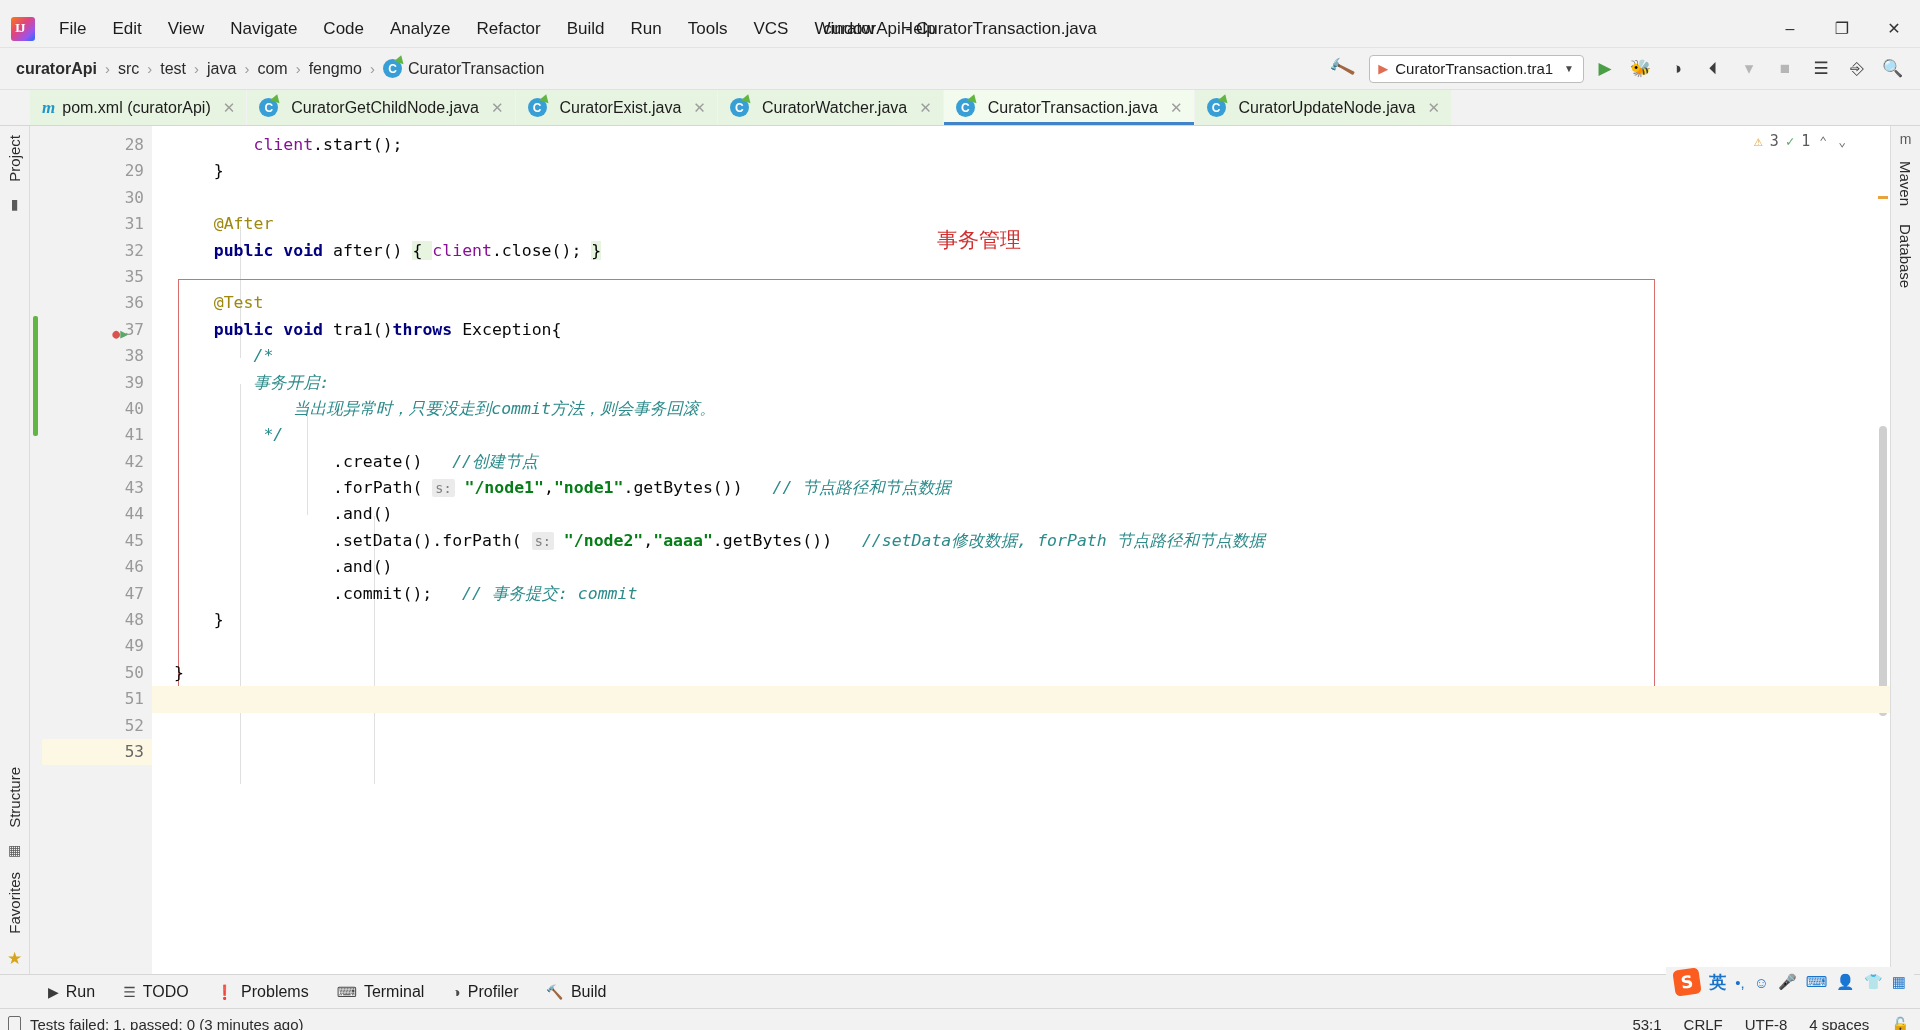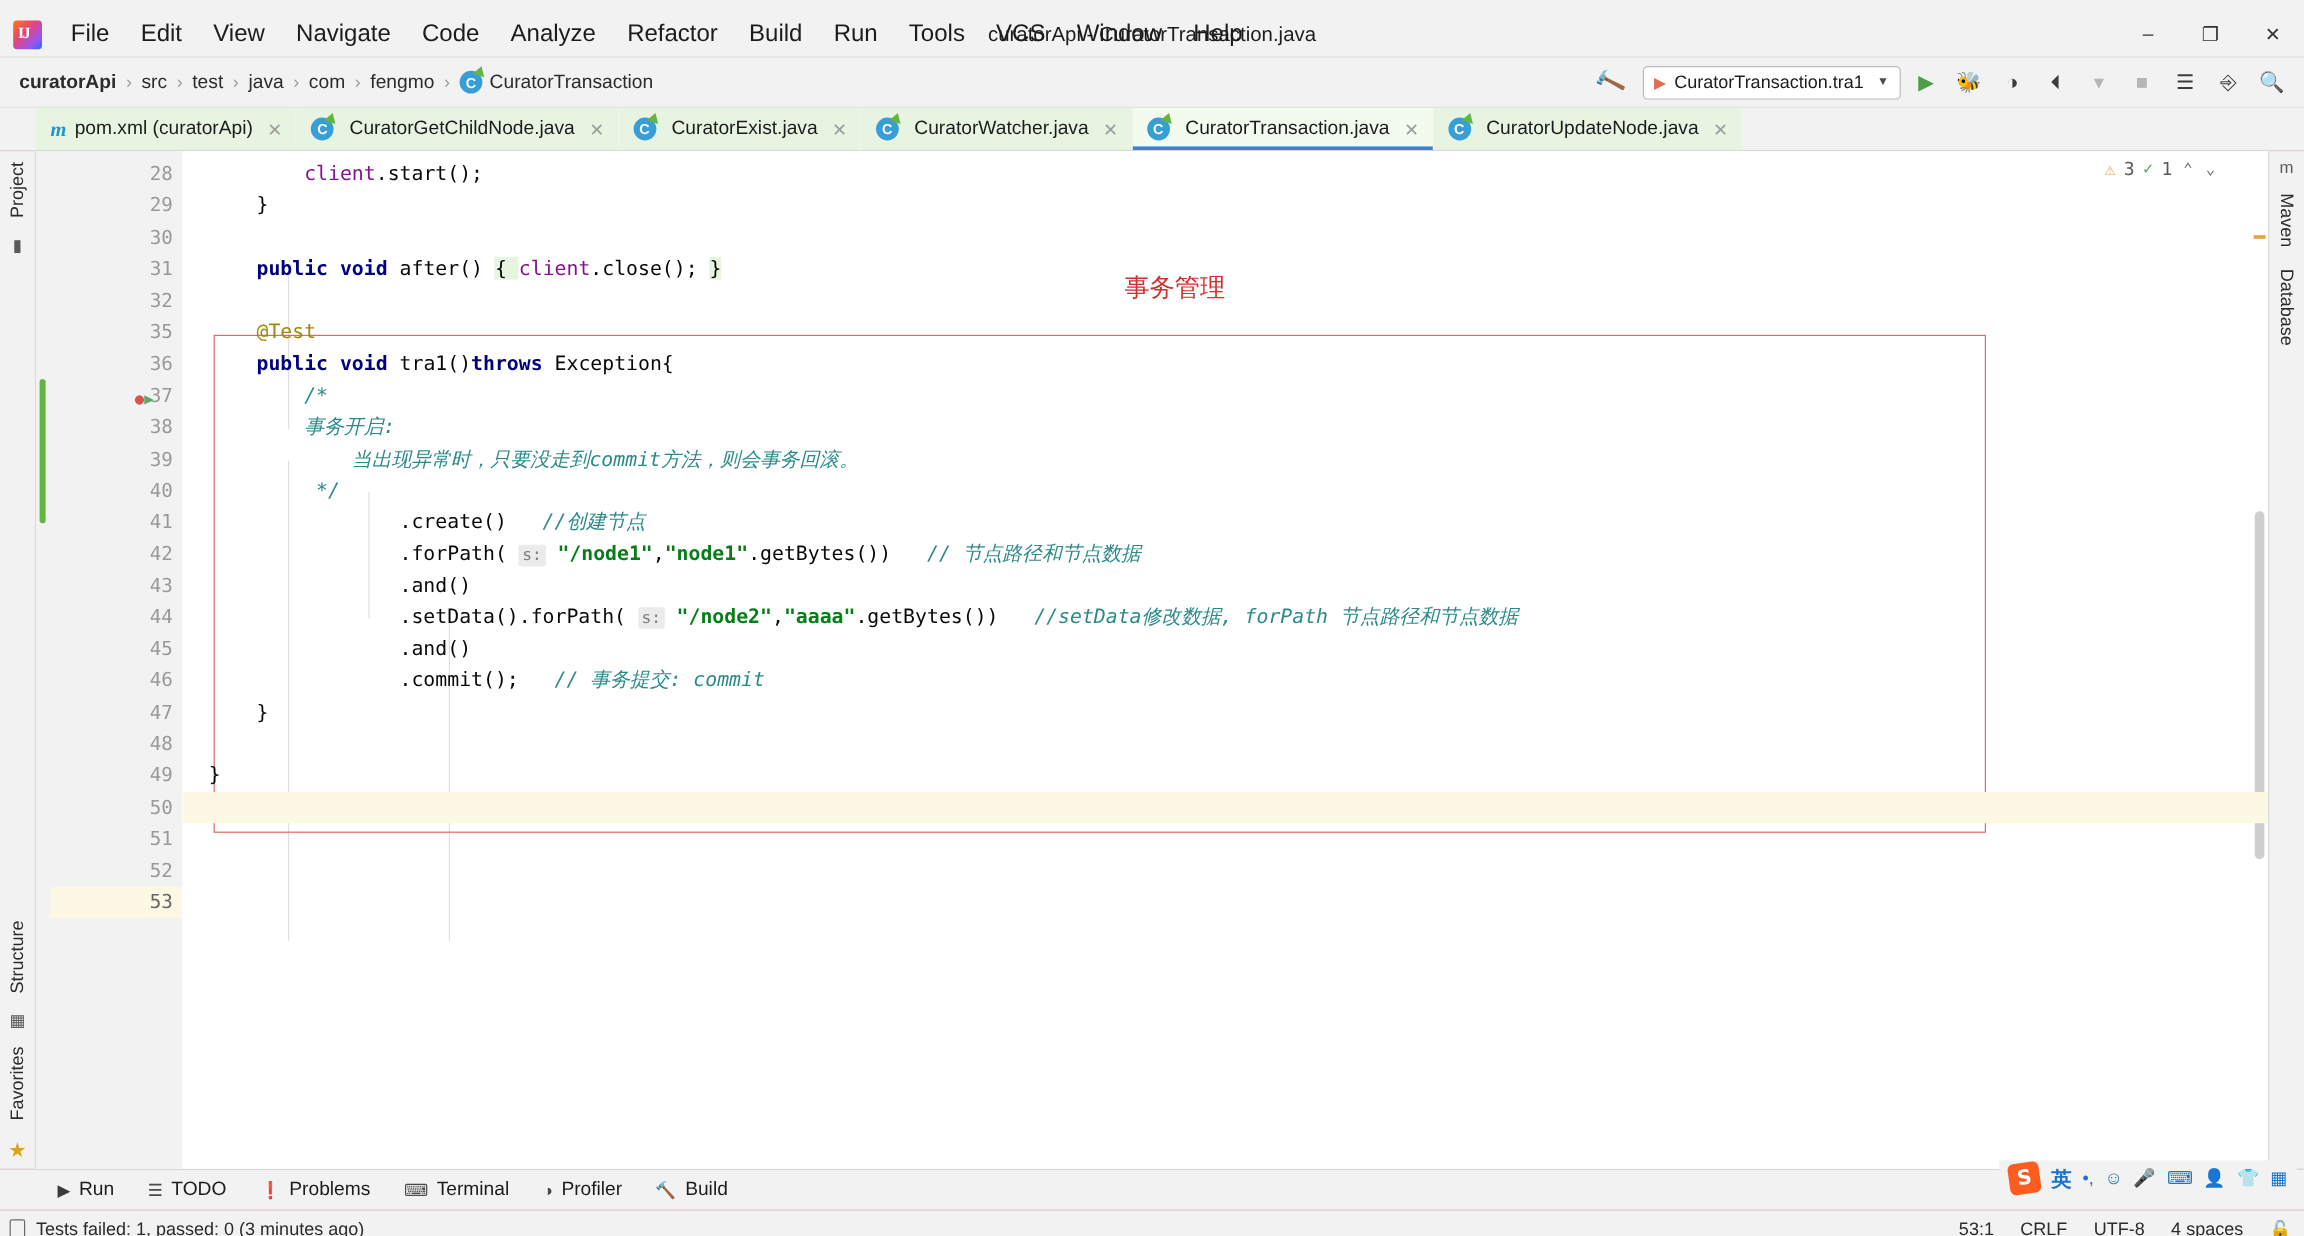--- a/index.html
+++ b/index.html
@@ -18,21 +18,21 @@
     position: relative; flex: none;
   }
   .app-logo { width: 30px; height: 30px; margin-left: 8px; margin-right: 8px; position: relative; flex: none; }
   .app-logo .sq { position:absolute; inset:3px; border-radius:3px;
     background: linear-gradient(135deg,#f97a12 0%,#e3447b 40%,#9a55f0 75%,#1c6ef7 100%); }
   .app-logo .ij { position:absolute; left:7px; top:6px; color:#fff; font-size:13px; font-weight:bold;
     font-family:"Liberation Serif", serif; letter-spacing:-1px; }
   .menu { display: flex; align-items: center; height: 100%; }
   .menu-item {
     padding: 0 13px; height: 100%; display: flex; align-items: center;
-    font-size: 20px; color: #1c1c1c; cursor: default; white-space: nowrap;
+    font-size: 17px; color: #1c1c1c; cursor: default; white-space: nowrap;
   }
   .win-title {
     position: absolute; left: 0; right: 0; text-align: center;
     font-size: 17px; color: #1c1c1c; pointer-events: none;
   }
   .win-buttons { margin-left: auto; display: flex; height: 100%; z-index: 2; }
   .win-btn { width: 52px; height: 100%; display:flex; align-items:center; justify-content:center;
     font-size: 16px; color:#333; }
 
   
@@ -377,20 +377,21 @@
           <span class="chev">⌄</span>
         </div>
 
         <div class="scroll-col">
           <div class="smark" style="top:70px;background:#e8a33d;"></div>
           <div class="sbar" style="top:300px;height:290px;"></div>
         </div>
       <div class="cl"><span class="plain">        </span><span class="fld">client</span><span class="plain">.</span><span class="plain">start();</span></div>
           <div class="cl"><span class="plain">    }</span></div>
           <div class="cl"></div>
+          <div class="cl"><span class="anno">    @After</span></div>
           <div class="cl"><span class="plain">    </span><span class="kw">public void </span><span class="plain">after() </span><span class="hl">{ </span><span class="fld">client</span><span class="plain">.close(); </span><span class="hl">}</span></div>
           <div class="cl"></div>
           <div class="cl"><span class="anno">    @Test</span></div>
           <div class="cl"><span class="plain">    </span><span class="kw">public void </span><span class="plain">tra1()</span><span class="kw">throws </span><span class="plain">Exception{</span></div>
           <div class="cl"><span class="cmt">        /*</span></div>
           <div class="cl"><span class="cmt">        事务开启:</span></div>
           <div class="cl"><span class="cmt">            当出现异常时，只要没走到commit方法，则会事务回滚。</span></div>
           <div class="cl"><span class="cmt">         */</span></div>
           <div class="cl"><span class="plain">                .create()   </span><span class="cmt">//创建节点</span></div>
           <div class="cl"><span class="plain">                .forPath( </span><span class="hint">s:</span><span class="plain"> </span><span class="str">"/node1"</span><span class="plain">,</span><span class="str">"node1"</span><span class="plain">.getBytes())   </span><span class="cmt">// 节点路径和节点数据</span></div>

